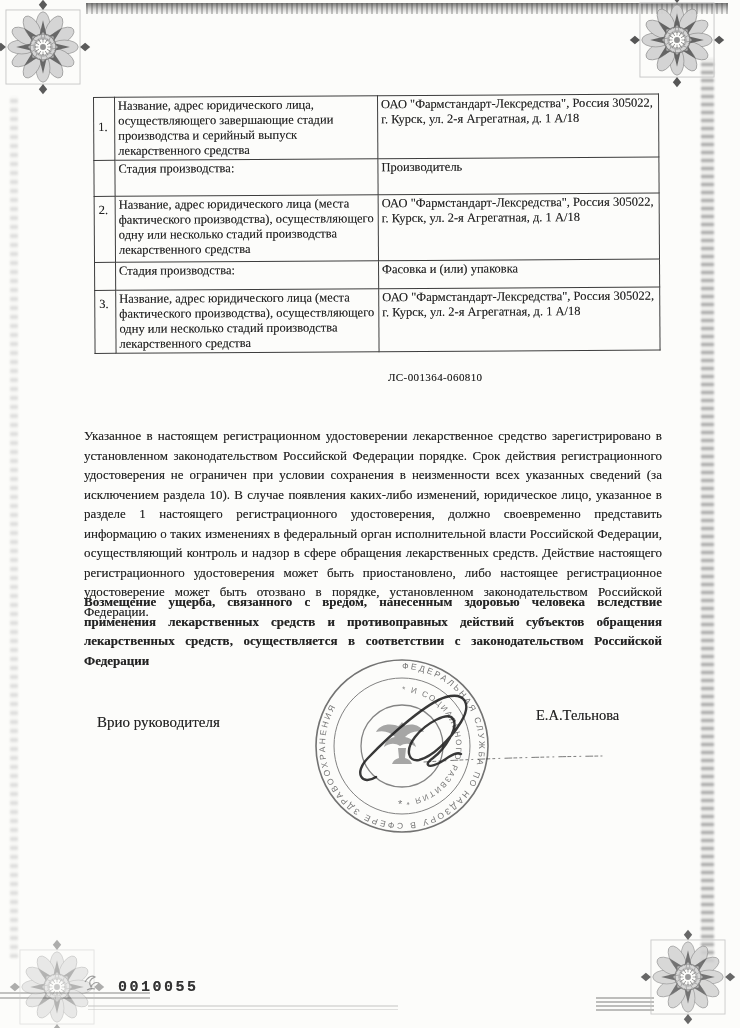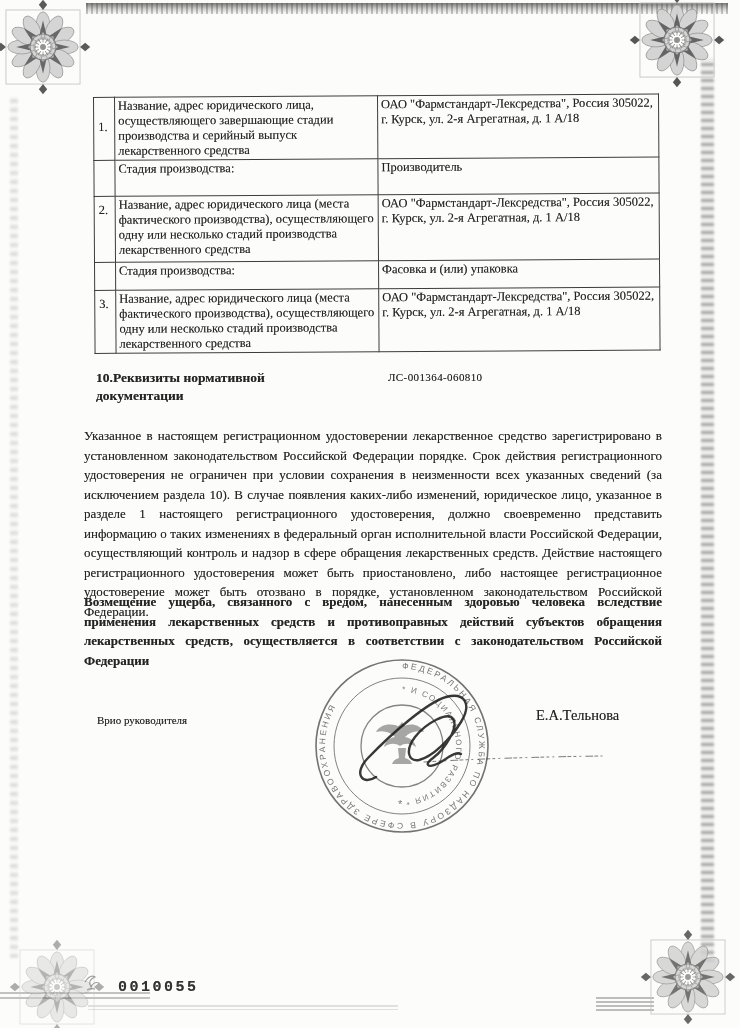--- a/index.html
+++ b/index.html
@@ -61,21 +61,21 @@
     font-weight:bold;font-size:13.5px;line-height:18px;}
   .sec10-num{position:absolute;left:388px;top:371px;font-size:11px;letter-spacing:.4px;}
 
   
   .para{position:absolute;left:84px;width:578px;text-align:justify;
     font-size:13px;line-height:19.5px;}
   .para.legal{top:426px;}
   .para.liability{top:592px;font-weight:bold;}
 
   
-  .sign-title{position:absolute;left:97px;top:714px;font-size:11px;}
+  .sign-title{position:absolute;left:97px;top:714px;font-size:15px;}
   .sign-name{position:absolute;left:536px;top:707px;font-size:14.5px;text-align:right;}
   .stamp-svg{position:absolute;left:312px;top:656px;width:300px;height:180px;overflow:visible;}
 
   
   .serial{position:absolute;left:118px;top:979px;
     font-family:"Liberation Mono", monospace;font-weight:bold;
     font-size:15px;letter-spacing:2.5px;color:#333;
     text-shadow:0 0 .6px rgba(0,0,0,.45);}
   .pen-mark{position:absolute;left:82px;top:966px;width:22px;height:30px;opacity:.55;}
 </style>
@@ -187,21 +187,20 @@
         <td class="val">Фасовка и (или) упаковка</td>
       </tr>
       <tr class="h62">
         <td class="num n3">3.</td>
         <td class="lbl">Название, адрес юридического лица (места фактического производства), осуществляющего одну или несколько стадий производства лекарственного средства</td>
         <td class="val">ОАО "Фармстандарт-Лексредства", Россия 305022, г. Курск, ул. 2-я Агрегатная, д. 1 А/18</td>
       </tr>
     </tbody>
   </table>
 
-  <div class="sec10-head ink">10.Реквизиты нормативной документации</div>
   <div class="sec10-num ink">ЛС-001364-060810</div>
 
   <div class="para legal ink">Указанное в настоящем регистрационном удостоверении лекарственное средство зарегистрировано в установленном законодательством Российской Федерации порядке. Срок действия регистрационного удостоверения не ограничен при условии сохранения в неизменности всех указанных сведений (за исключением раздела 10). В случае появления каких-либо изменений, юридическое лицо, указанное в разделе 1 настоящего регистрационного удостоверения, должно своевременно представить информацию о таких изменениях в федеральный орган исполнительной власти Российской Федерации, осуществляющий контроль и надзор в сфере обращения лекарственных средств. Действие настоящего регистрационного удостоверения может быть приостановлено, либо настоящее регистрационное удостоверение может быть отозвано в порядке, установленном законодательством Российской Федерации.</div>
   <div class="para liability ink">Возмещение ущерба, связанного с вредом, нанесенным здоровью человека вследствие применения лекарственных средств и противоправных действий субъектов обращения лекарственных средств, осуществляется в соответствии с законодательством Российской Федерации</div>
 
   <div class="sign-title ink">Врио руководителя</div>
   <div class="sign-name ink">Е.А.Тельнова</div>
 
   <svg class="stamp-svg" viewBox="0 0 300 180">
     <defs>

